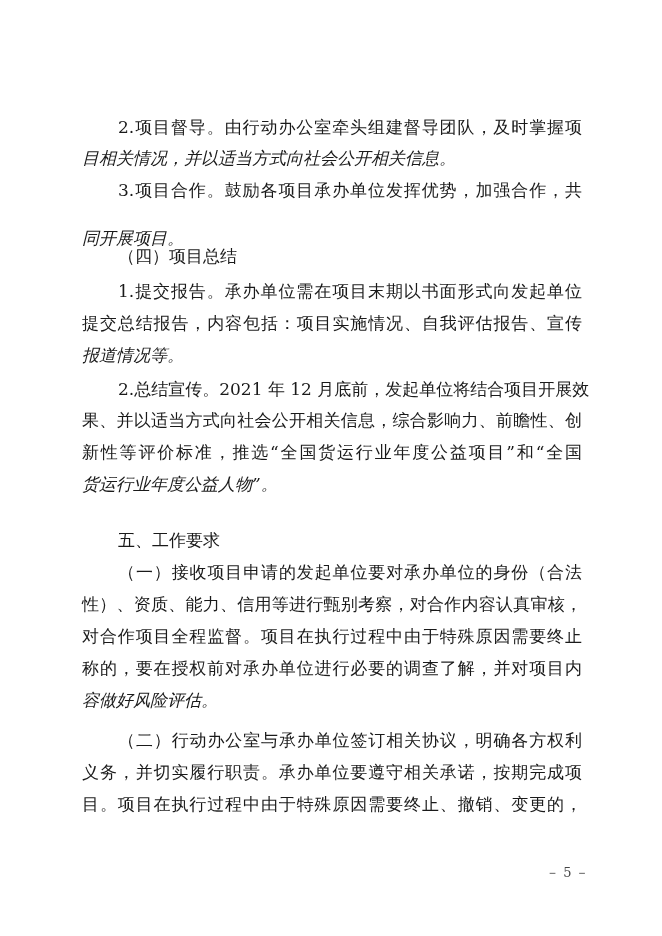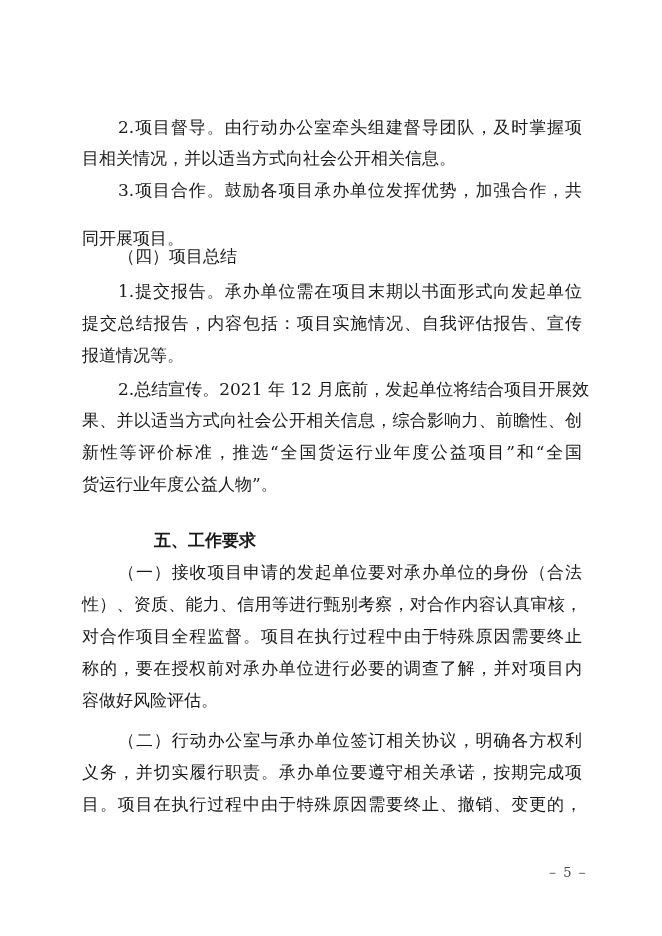--- a/index.html
+++ b/index.html
@@ -1,22 +1,22 @@
 <!DOCTYPE html>
 <html><head>
   <meta charset="utf-8">
   <style>
     html, body { margin: 0; padding: 0; background: #ffffff; }
     body { width: 662px; height: 936px; position: relative; overflow: hidden;
       font-family: "DejaVu Serif", "Liberation Serif", serif; color: #1a1a1a; }
     .line { position: absolute; left: 82px; width: 500px; font-size: 17px; line-height: 24px;
       white-space: nowrap; text-align: justify; text-align-last: justify; letter-spacing: 0px; }
     .line.first { left: 118px; width: 464px; }
-    .line.last { text-align-last: left; }
-    .line.heading { font-family: "DejaVu Sans", "Liberation Sans", sans-serif; font-weight: bold; text-align-last: left; margin-left: 36px; }
+    .line.last { text-align-last: left; font-style: italic; }
+    .line.heading { font-family: "DejaVu Sans", "Liberation Sans", sans-serif; font-weight: normal; text-align-last: left; }
     .line.sub { text-align-last: left; }
     .pagenum { position: absolute; left: 546px; top: 864px; font-size: 13px; color: #444;
       font-family: "DejaVu Serif", "Liberation Serif", serif; }
   </style>
 </head>
 <body>
 
 <div>
   <div class="line first" style="top:115px">2.项目督导。由行动办公室牵头组建督导团队，及时掌握项</div>
   <div class="line last" style="top:146px">目相关情况，并以适当方式向社会公开相关信息。</div>

